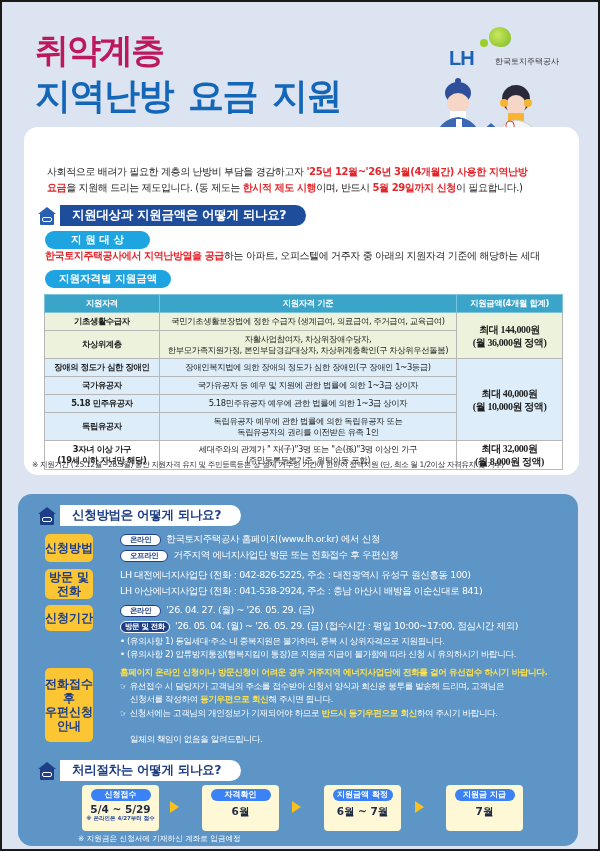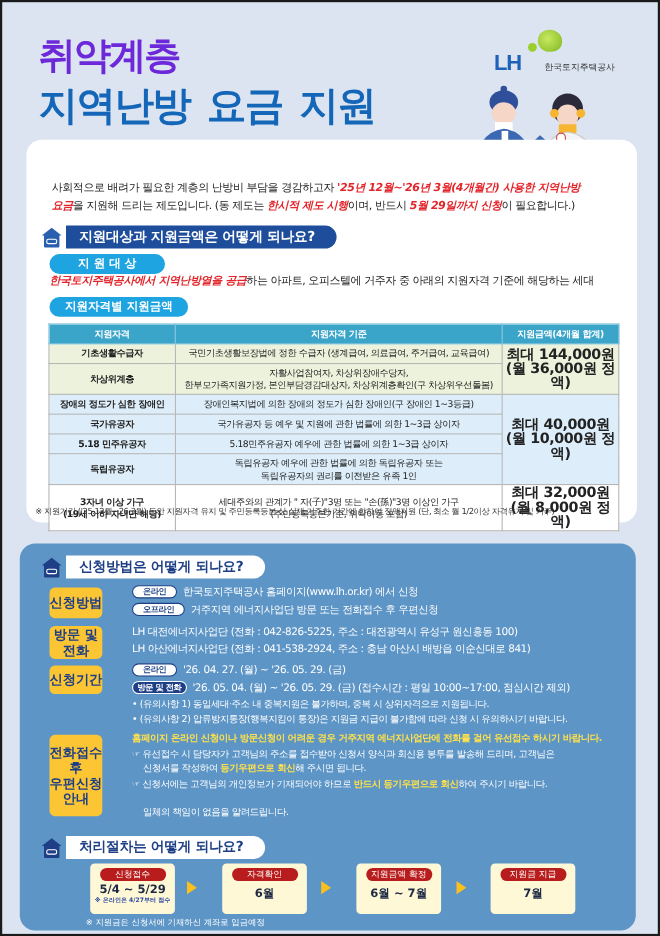--- a/index.html
+++ b/index.html
@@ -7,65 +7,65 @@
   body {
     font-family: "DejaVu Sans", "Liberation Sans", sans-serif;
     background: #dbe4f0;
     border: 2px solid #1a1a1a;
     position: relative;
     color: #222;
   }
   .page { position: absolute; inset: 0; }
 
   
-  .title1 { position: absolute; left: 33px; top: 26px; font-size: 34px; font-weight: 900; color: #6d28d9; letter-spacing: -2px; }
+  .title1 { position: absolute; left: 33px; top: 26px; font-size: 34px; font-weight: 900; color: #be185d; letter-spacing: -2px; }
   .title2 { position: absolute; left: 33px; top: 70px; font-size: 36px; font-weight: 900; color: #1366b8; letter-spacing: -1.5px; word-spacing: 4px; }
   .logo { position: absolute; left: 447px; top: 25px; width: 130px; height: 45px; }
   .logo-lh { position: absolute; left: 0; top: 20px; font-size: 20px; font-weight: 900; color: #1d62b6; font-family: "Liberation Sans", sans-serif; letter-spacing: -1px; }
   .logo-txt { position: absolute; left: 46px; top: 29px; font-size: 8px; color: #333; white-space: nowrap; }
   .logo-dot1 { position: absolute; left: 31px; top: 12px; width: 8px; height: 8px; border-radius: 50%; background: #9ccf2b; }
   .logo-dot2 { position: absolute; left: 40px; top: 0px; width: 22px; height: 20px; border-radius: 50% 55% 45% 50%; background: radial-gradient(circle at 40% 40%, #c7e860, #7fb81f); }
   .illus { position: absolute; left: 418px; top: 73px; width: 150px; height: 85px; }
 
   
   .panel1 { position: absolute; left: 22px; top: 125px; width: 555px; height: 348px; background: #fff; border-radius: 14px; }
 
   .qhead { position: absolute; height: 21px; display: flex; align-items: center; }
   .qicon { width: 18px; height: 18px; position: relative; margin-right: 4px; }
   .qicon .roof { position: absolute; left: 0; top: 0; width: 0; height: 0; border-left: 9px solid transparent; border-right: 9px solid transparent; border-bottom: 7px solid #2a5fb0; }
   .qicon .body { position: absolute; left: 2px; top: 6px; width: 14px; height: 12px; background: #2a5fb0; border-radius: 1px; }
   .qicon .rad { position: absolute; left: 4px; top: 10px; width: 10px; height: 5px; border: 1px solid #fff; border-radius: 2px; }
   .qpill { height: 21px; padding: 0 20px 0 12px; background: #1e4d9b; color: #fff; font-size: 12.5px; font-weight: 700; border-radius: 0 11px 11px 0; display: flex; align-items: center; letter-spacing: -0.3px; }
   .qpill.white { background: #fff; color: #1e3f86; }
 
   .para { position: absolute; left: 45px; font-size: 10px; line-height: 16px; letter-spacing: -0.4px; color: #222; white-space: nowrap; }
-  .red { color: #e3262b; font-weight: 700; font-style: italic; }
+  .red { color: #e3262b; font-weight: 700; }
 
   .tagpill { position: absolute; left: 43px; height: 18px; padding: 0 26px; background: #1ea4e0; color: #fff; border-radius: 9px; font-size: 10.5px; font-weight: 700; display: flex; align-items: center; }
 
   
   table.t { position: absolute; left: 42px; top: 292px; width: 519px; border-collapse: collapse; font-size: 8.4px; letter-spacing: -0.4px; text-align: center; }
   table.t th { background: #3aa5c9; color: #fff; font-weight: 700; height: 18px; border: 1px solid #7ec2d9; }
   table.t td { border: 1px solid #b7b7b7; padding: 1px 2px; line-height: 11px; }
   table.t tr.g td { background: #ecf2dc; }
   table.t tr.b td { background: #ddeefa; }
   table.t tr.y td { background: #ffffff; }
-  table.t td.amt { font-weight: 700; font-size: 13px; line-height: 13px; }
+  table.t td.amt { font-weight: 700; font-size: 10px; line-height: 13px; font-family: Liberation Serif, serif; }
   .tnote { position: absolute; left: 30px; top: 458px; font-size: 7.6px; color: #333; white-space: nowrap; letter-spacing: -0.4px; }
 
   
   .panel2 { position: absolute; left: 16px; top: 492px; width: 560px; height: 352px; background: #5d95c6; border-radius: 14px; }
   .lbox { position: absolute; left: 43px; width: 48px; background: #fbc534; border-radius: 5px; color: #1e3f86; font-weight: 900; font-size: 12px; display: flex; align-items: center; justify-content: center; text-align: center; line-height: 14px; }
   .mini { display: inline-block; height: 12px; padding: 0 9px; background: #fff; color: #1e3f86; border: 1px solid #1e3f86; border-radius: 6px; font-size: 7.5px; font-weight: 700; line-height: 10px; margin-right: 5px; vertical-align: middle; }
   .wline { position: absolute; left: 118px; font-size: 9.5px; color: #fff; white-space: nowrap; letter-spacing: -0.4px; line-height: 16px; }
   .wline.small { font-size: 8.6px; line-height: 13px; }
   .ylw { color: #ffe14b; font-weight: 700; }
 
   .step { position: absolute; top: 783px; width: 77px; height: 46px; background: #fff8d6; border-radius: 4px; text-align: center; }
-  .step .sp { display: block; margin: 4px auto 0; width: 60px; height: 12px; background: #b91c1c; color: #fff; border-radius: 6px; font-size: 8px; font-weight: 400; line-height: 12px; }
+  .step .sp { display: block; margin: 4px auto 0; width: 60px; height: 12px; background: #3b82f6; color: #fff; border-radius: 6px; font-size: 8px; font-weight: 700; line-height: 12px; }
   .step .sv { display: block; font-size: 10.5px; font-weight: 900; color: #1e2a44; margin-top: 4px; }
   .step .sn { display: block; font-size: 5.5px; color: #2a47a0; font-weight: 700; }
   .arrow { position: absolute; top: 799px; width: 0; height: 0; border-top: 6px solid transparent; border-bottom: 6px solid transparent; border-left: 9px solid #fbbf1e; }
   .bnote { position: absolute; left: 76px; top: 832px; font-size: 7.6px; color: #fff; white-space: nowrap; }
 </style>
 </head>
 <body>
 
 <div class="page">
 

